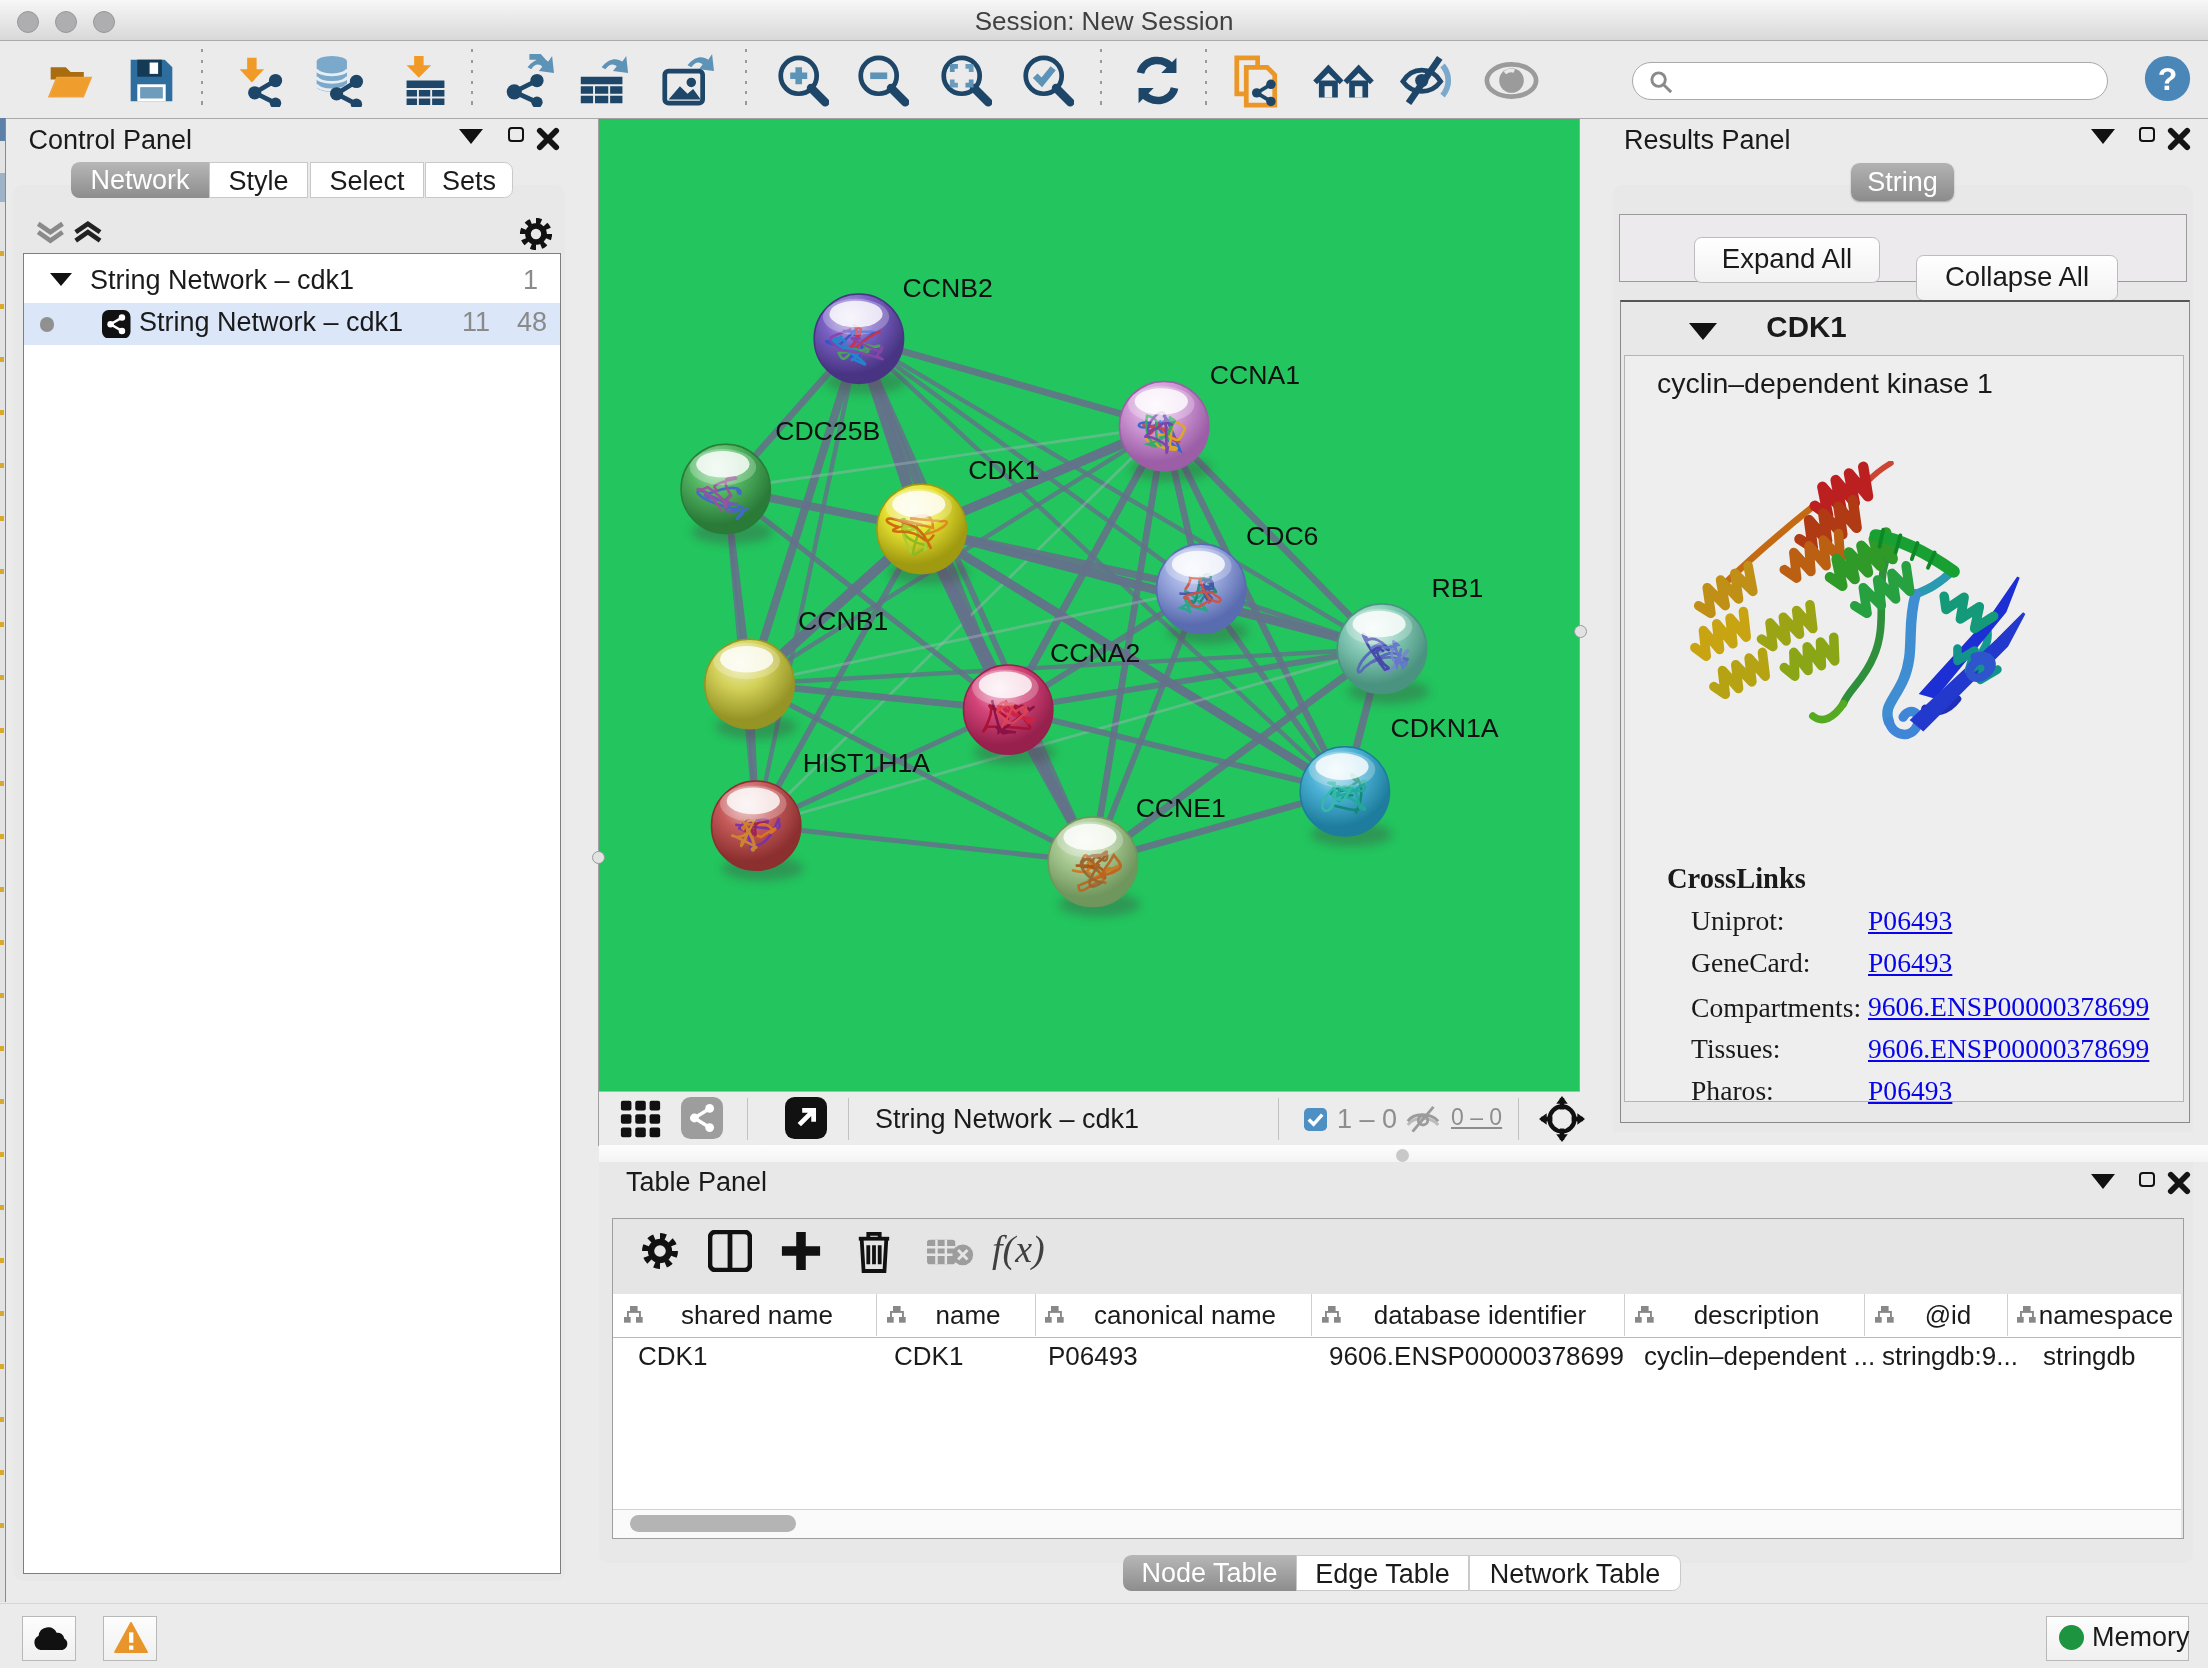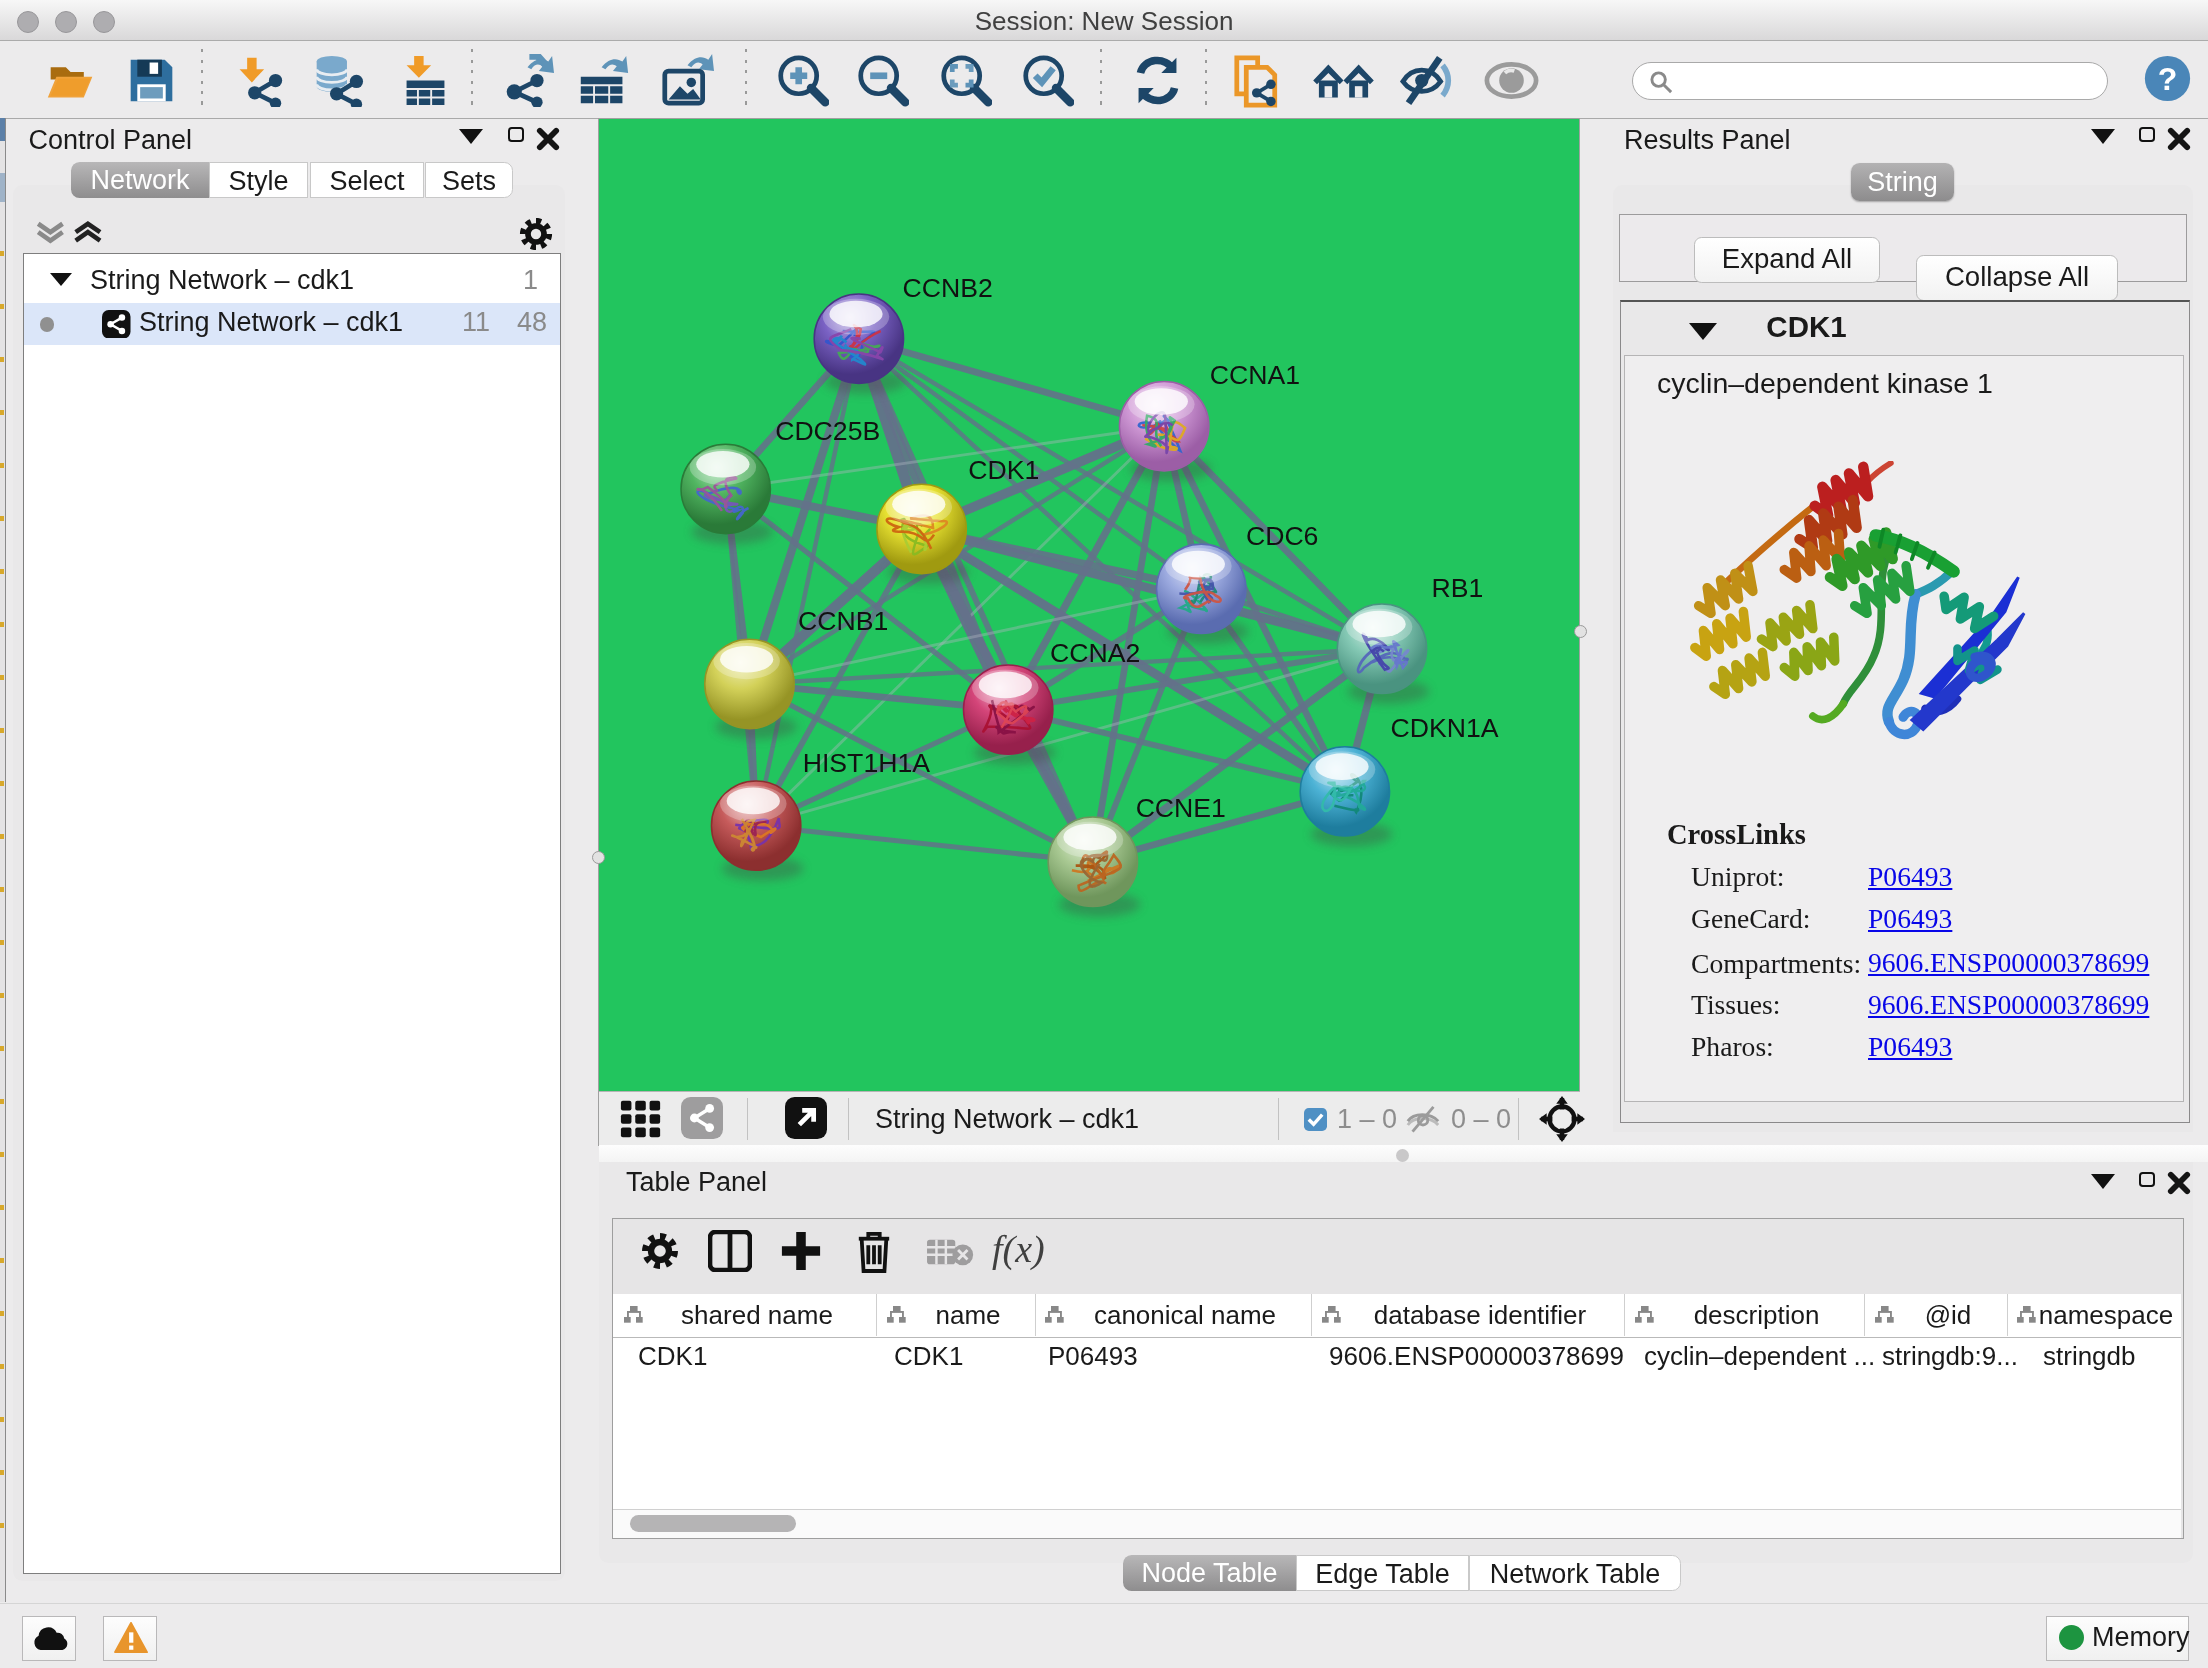--- a/index.html
+++ b/index.html
@@ -26,21 +26,21 @@
 #netview{left:598px;top:118px;width:982px;height:1028px;background:#22c55e;border:1px solid #a0a0a0;box-sizing:border-box;}
 #netfoot{left:599px;top:1091px;width:981px;height:53px;background:#ececec;border-top:1px solid #b5b5b5;}
 
 #rpHead{left:1624px;top:125px;font-size:27px;}
 #rpInner{left:1613px;top:185px;width:580px;height:947px;background:#e9e8e9;border-radius:9.5px 9.5px 0 0;}
 #stringTab{left:1851px;top:163px;width:103px;height:38px;background:linear-gradient(#b3b2b3,#8d8c8d);border-radius:8.6px;color:#fff;font-size:27px;text-align:center;line-height:38px;box-shadow:0 1px 1.9px rgba(0,0,0,.3);}
 #secA{left:1619px;top:214px;width:568px;height:68px;background:#eceaec;border:1.9px solid #9c9b9c;box-sizing:border-box;}
 .btn{position:absolute;background:linear-gradient(#ffffff,#f2f2f2);border:1px solid #bcbcbc;border-radius:7.6px;font-size:27.6px;text-align:center;}
 #secB{left:1620px;top:300px;width:570px;height:823px;background:#e9e8e9;border:1.9px solid #8a898a;border-top:2.9px solid #555;box-sizing:border-box;}
 #cdkbox{left:1624px;top:355px;width:560px;height:747px;background:#efeeef;border:1px solid #b5b4b5;box-sizing:border-box;}
-.serif{font-family:"Liberation Serif",serif;}
+.serif{font-family:"Liberation Serif",serif;margin-top:44px;}
 .link{color:#0806e8;text-decoration:underline;}
 
 #split{left:599px;top:1145px;width:1609px;height:17px;background:linear-gradient(#fdfdfd,#f4f4f4);}
 
 #tpanel{left:599px;top:1162px;width:1594px;height:401px;background:#e9e8e9;border-radius:0 0 9.5px 9.5px;}
 #tbox{left:612px;top:1218px;width:1572px;height:321px;background:#e6e5e6;border:1px solid #9e9e9e;box-sizing:border-box;}
 #ttable{position:absolute;left:1px;top:76px;width:1568px;height:215px;background:#fff;}
 #tscroll{position:absolute;left:1px;bottom:1px;width:1568px;height:27.6px;background:#fafafa;border-top:1px solid #d0d0d0;}
 #thead{position:absolute;left:0;top:0;width:1568px;height:43px;border-bottom:1.9px solid #b9b9b9;font-size:26px;}
 .hc{position:absolute;top:0;height:42px;border-right:1px solid #cfcfcf;text-align:center;line-height:42px;}
@@ -543,21 +543,21 @@
     </svg>
   <div class="abs" style="left:738px;top:12.4px;font-size:27px;color:#8d8d8d;">1 – 0</div>
   <svg class="abs" style="left:805px;top:13.3px" width="38" height="28.5" viewBox="0 0 40 30">
       <g stroke="#9b9b9b" stroke-width="3" fill="none">
         <path d="M4 17 C10 8 28 8 36 17"></path>
         <path d="M4 21 C10 12 28 12 36 21" opacity="0.6"></path>
         <circle cx="20" cy="16" r="5"></circle>
         <path d="M31 2 L9 28"></path>
       </g>
     </svg>
-  <div class="abs" style="left:852px;top:12.4px;font-size:27px;color:#8d8d8d;">0 – 0</div>
+  <div class="abs" style="left:852px;top:12.4px;font-size:23px;color:#8d8d8d;text-decoration:underline;">0 – 0</div>
   <div class="abs" style="left:919px;top:5.7px;width:1px;height:42px;background:#c2c2c2;"></div>
   <svg class="abs" style="left:940px;top:3.8px" width="46" height="46" viewBox="0 0 48 48">
       <g stroke="#111" stroke-width="4.6" fill="none">
         <circle cx="24" cy="24" r="13"></circle>
         <path d="M24 2 v12 M24 34 v12 M2 24 h12 M34 24 h12"></path>
       </g>
       <path d="M24 0 l6 8 h-12z M24 48 l6 -8 h-12z M0 24 l8 -6 v12z M48 24 l-8 -6 v12z" fill="#111"></path>
     </svg>
 </div>
 

